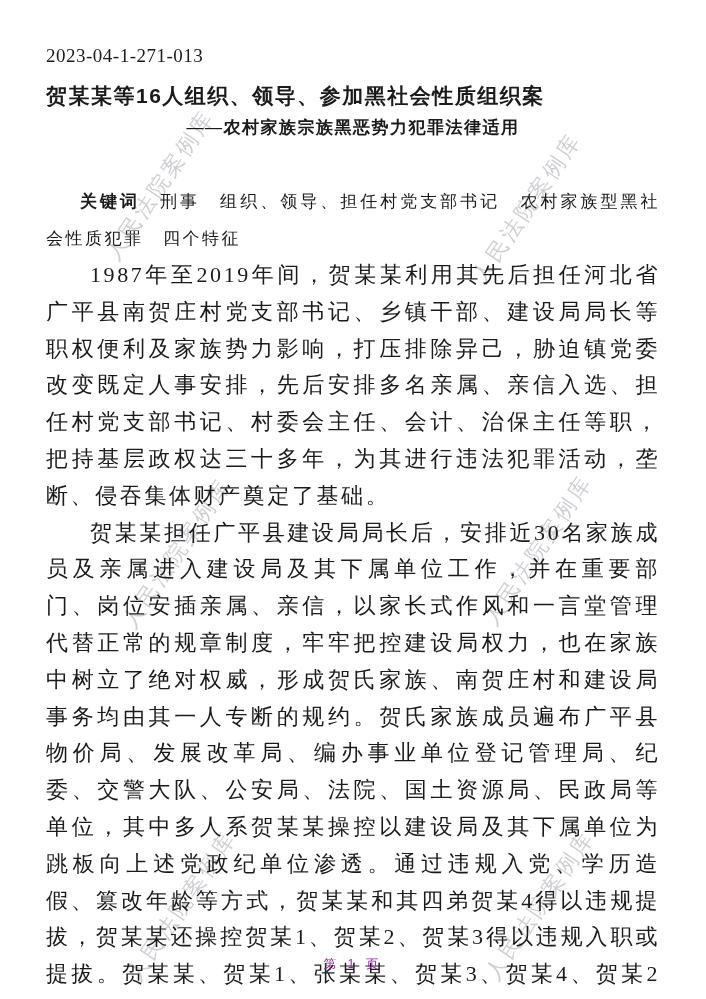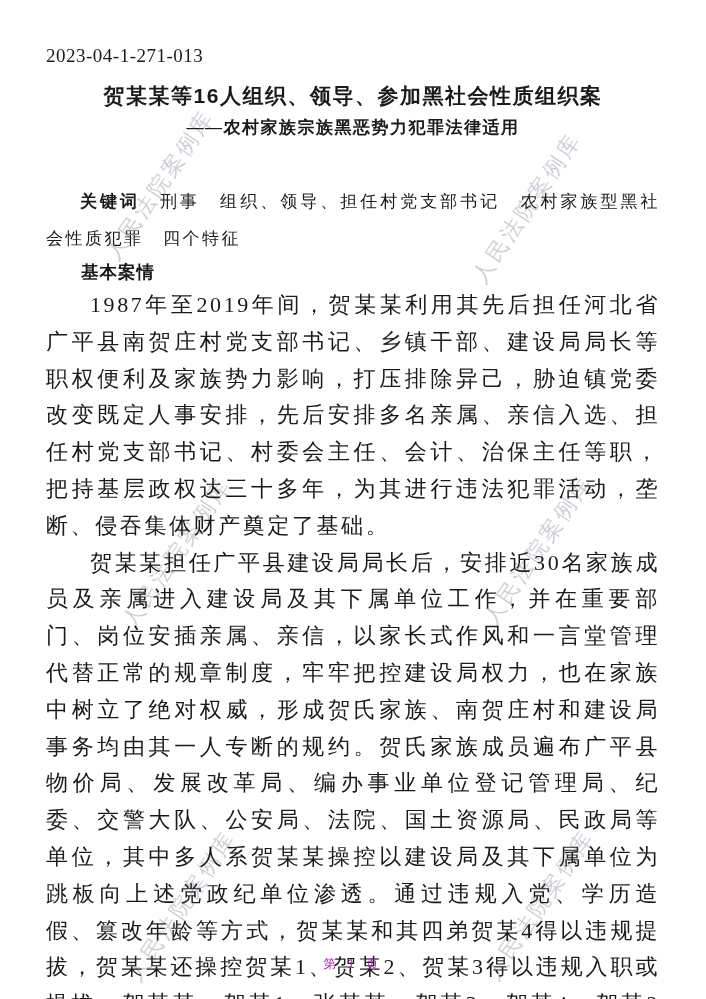--- a/index.html
+++ b/index.html
@@ -37,21 +37,21 @@
     padding: 44px 46px 0 46px;
   }
   .doc-number {
     font-family: "Liberation Serif", serif;
     font-size: 19px;
     line-height: 24px;
     letter-spacing: 0.5px;
   }
   .title {
     margin: 14px 0 0 0;
-    text-align: center;
+    text-align: left;
     font-family: "Liberation Sans", sans-serif;
     font-weight: 700;
     font-size: 21px;
     line-height: 27px;
     letter-spacing: 1.5px;
   }
   .subtitle {
     margin-top: 7px;
     text-align: center;
     font-family: "Liberation Serif", serif;
@@ -121,21 +121,20 @@
 
   <div class="content">
     <div class="doc-number">2023-04-1-271-013</div>
 
     <h1 class="title">贺某某等16人组织、领导、参加黑社会性质组织案</h1>
 
     <div class="subtitle">——农村家族宗族黑恶势力犯罪法律适用</div>
 
     <p class="keywords"><span class="kw-label">关键词</span><span class="kw-text">刑事　组织、领导、担任村党支部书记　农村家族型黑社会性质犯罪　四个特征</span></p>
 
-    <h2 class="section-heading">基本案情</h2>
 
     <p class="body-para">1987年至2019年间，贺某某利用其先后担任河北省广平县南贺庄村党支部书记、乡镇干部、建设局局长等职权便利及家族势力影响，打压排除异己，胁迫镇党委改变既定人事安排，先后安排多名亲属、亲信入选、担任村党支部书记、村委会主任、会计、治保主任等职，把持基层政权达三十多年，为其进行违法犯罪活动，垄断、侵吞集体财产奠定了基础。</p>
 
     <p class="body-para">贺某某担任广平县建设局局长后，安排近30名家族成员及亲属进入建设局及其下属单位工作，并在重要部门、岗位安插亲属、亲信，以家长式作风和一言堂管理代替正常的规章制度，牢牢把控建设局权力，也在家族中树立了绝对权威，形成贺氏家族、南贺庄村和建设局事务均由其一人专断的规约。贺氏家族成员遍布广平县物价局、发展改革局、编办事业单位登记管理局、纪委、交警大队、公安局、法院、国土资源局、民政局等单位，其中多人系贺某某操控以建设局及其下属单位为跳板向上述党政纪单位渗透。通过违规入党、学历造假、篡改年龄等方式，贺某某和其四弟贺某4得以违规提拔，贺某某还操控贺某1、贺某2、贺某3得以违规入职或提拔。贺某某、贺某1、张某某、贺某3、贺某4、贺某2于2001年以后分别担任了广平县建设局局长、物价局局长、县人大代表、城管局执法大队队长、县法院副院长兼执行局局长、县编办事业单</p>
   </div>
 
   <div class="footer">第 1 页</div>
 
 </div>
 

